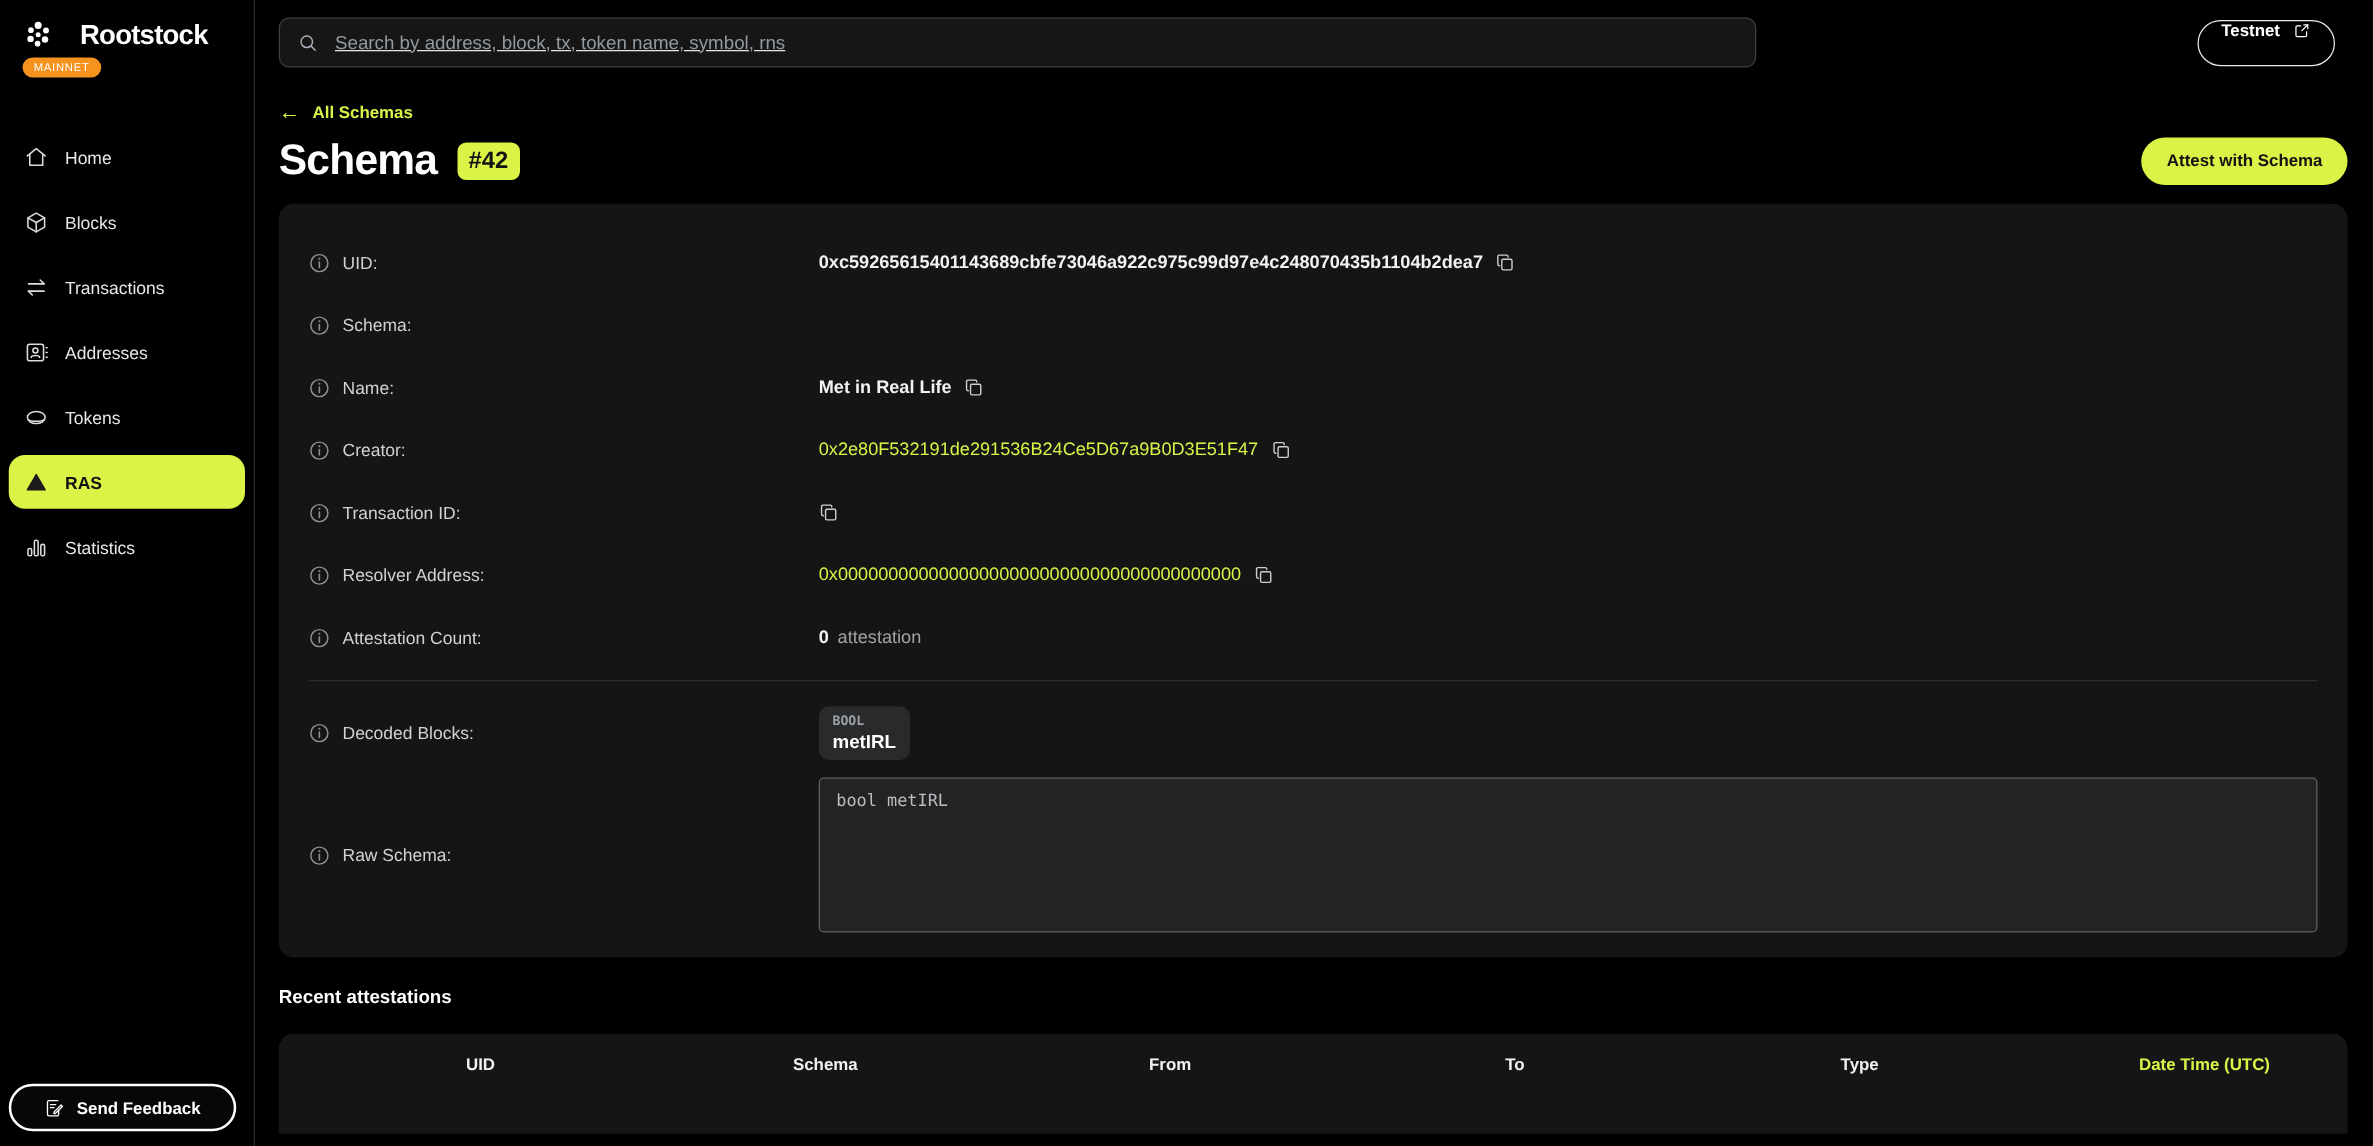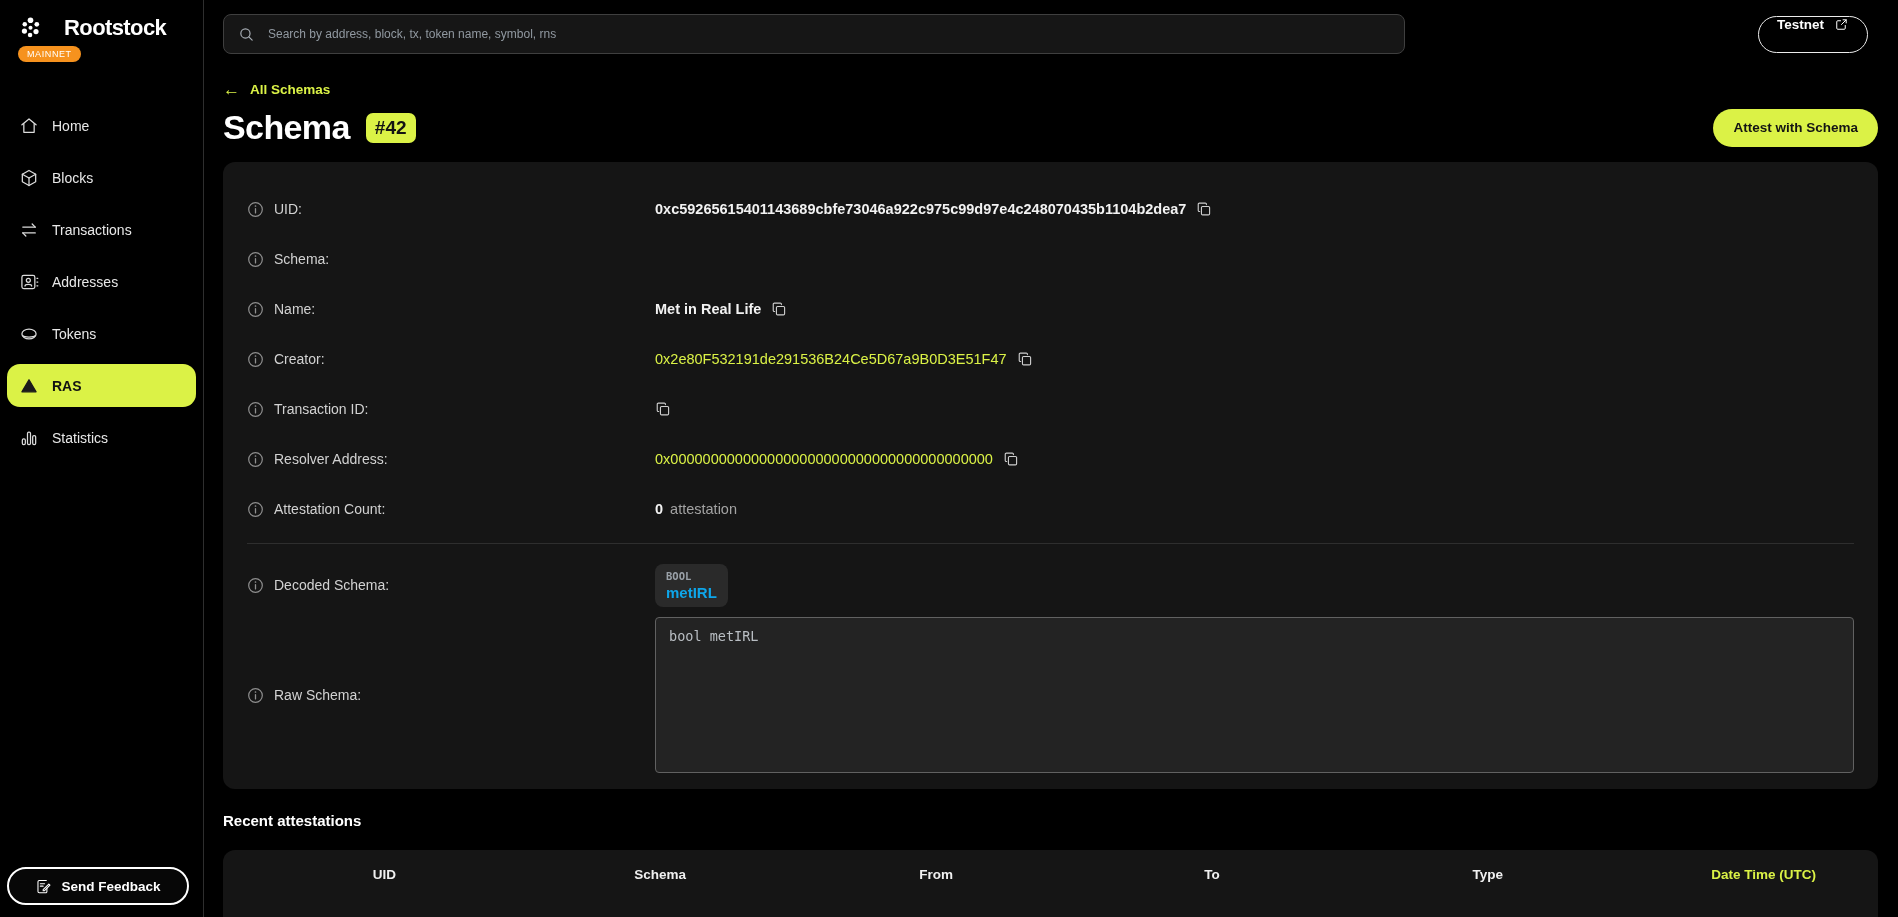--- a/index.html
+++ b/index.html
@@ -41,21 +41,21 @@
   .feedback-btn svg{width:17px;height:17px;stroke:#fff;fill:none;stroke-width:1.5;
     stroke-linecap:round;stroke-linejoin:round;}
 
   
   .main{flex:1;display:flex;flex-direction:column;min-width:0;}
   .topbar{display:flex;align-items:center;justify-content:space-between;padding:14px 30px 0 19px;}
   .searchbox{width:1182px;height:40px;background:#161616;border:1px solid #3f3f3f;border-radius:8px;
     display:flex;align-items:center;gap:11px;padding:0 14px;}
   .searchbox svg{width:17px;height:17px;stroke:#a9afb6;fill:none;stroke-width:1.7;stroke-linecap:round;}
   .searchbox input{flex:1;background:transparent;border:none;outline:none;color:#e8e8e8;
-    font-size:12px;font-family:inherit;}
+    font-size:15px;font-family:inherit;text-decoration:underline;}
   .searchbox input::placeholder{color:#9199a1;}
   .testnet-btn{height:37px;padding:0 18px;border-radius:19px;border:1px solid #ececec;background:transparent;
     color:#fff;font-size:13.5px;font-weight:bold;display:flex;align-items:flex-start;gap:10px;cursor:pointer;
     font-family:inherit;}
   .testnet-btn svg{width:15px;height:15px;stroke:#fff;fill:none;stroke-width:1.6;
     stroke-linecap:round;stroke-linejoin:round;}
 
   
   .content{padding:0 20px 0 19px;}
   .breadcrumb{margin-top:27px;display:inline-flex;align-items:center;gap:10px;color:var(--lime);
@@ -80,23 +80,23 @@
   .dvalue .link{color:var(--lime);font-weight:500;cursor:pointer;}
   .copy-icon{width:16px;height:16px;stroke:#cfcfcf;fill:none;stroke-width:1.4;stroke-linecap:round;
     stroke-linejoin:round;cursor:pointer;flex-shrink:0;}
   .clock-icon{width:17px;height:17px;stroke:#f0f0f0;fill:none;stroke-width:1.5;stroke-linecap:round;
     stroke-linejoin:round;}
   .count-unit{color:var(--muted);font-weight:400;}
   .divider{border-top:1px solid var(--divider);margin:9px 0;}
   .drow.decoded{min-height:64px;}
   .schema-chip{background:var(--chip);border-radius:8px;padding:6px 11px;display:inline-block;}
   .chip-type{font-family:"DejaVu Sans Mono",monospace;font-size:10.5px;color:#9aa1a8;display:block;}
-  .chip-name{font-size:15px;font-weight:bold;color:#0ea5e9;display:block;margin-top:2px;}
+  .chip-name{font-size:15px;font-weight:bold;color:#ffffff;display:block;margin-top:2px;}
   .drow.raw{min-height:132px;}
-  .raw-schema{flex:1;height:156px;background:#232323;border:1px solid #616161;border-radius:4px;
+  .raw-schema{flex:1;height:124px;background:#232323;border:1px solid #616161;border-radius:4px;
     color:#b9bec3;font-family:"DejaVu Sans Mono",monospace;font-size:13.5px;padding:10px 13px;
     resize:none;outline:none;}
 
   .recent-heading{margin:23px 0 0;color:#fff;font-size:15px;font-weight:bold;}
   .table-card{margin-top:21px;background:var(--card);border-radius:12px 12px 0 0;height:80px;
     padding-top:17px;}
   .thead{display:grid;grid-template-columns:repeat(6,1fr);}
   .th{text-align:center;color:#f0f0f0;font-size:13.5px;font-weight:bold;cursor:pointer;padding-left:47px;}
   .th.lime{color:var(--lime);}
 </style>
@@ -345,21 +345,21 @@
 
         <div class="divider"></div>
 
         <div class="drow decoded">
           <div class="dlabel">
             <svg class="info-icon" viewBox="0 0 20 20">
               <circle class="o" cx="10" cy="10" r="8"></circle>
                 <line x1="10" y1="9" x2="10" y2="14"></line>
                 <circle class="d" cx="10" cy="5.9" r="1"></circle>
             </svg>
-            <span>Decoded Schema:</span>
+            <span>Decoded Blocks:</span>
           </div>
           <div class="dvalue">
             <span class="schema-chip">
               <span class="chip-type">BOOL</span>
               <span class="chip-name">metIRL</span>
             </span>
           </div>
         </div>
 
         <div class="drow raw">

